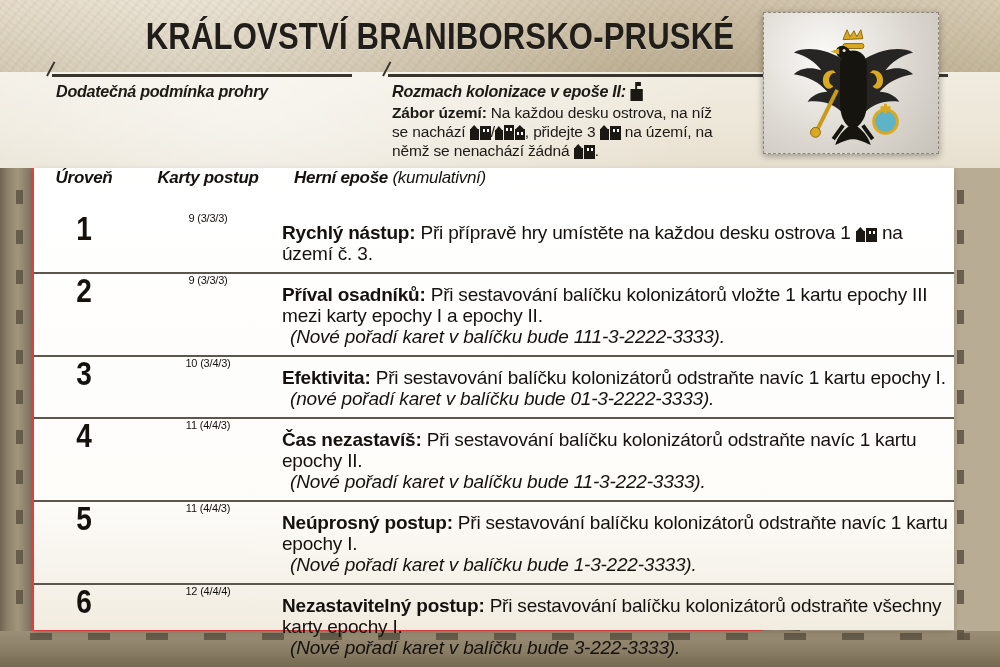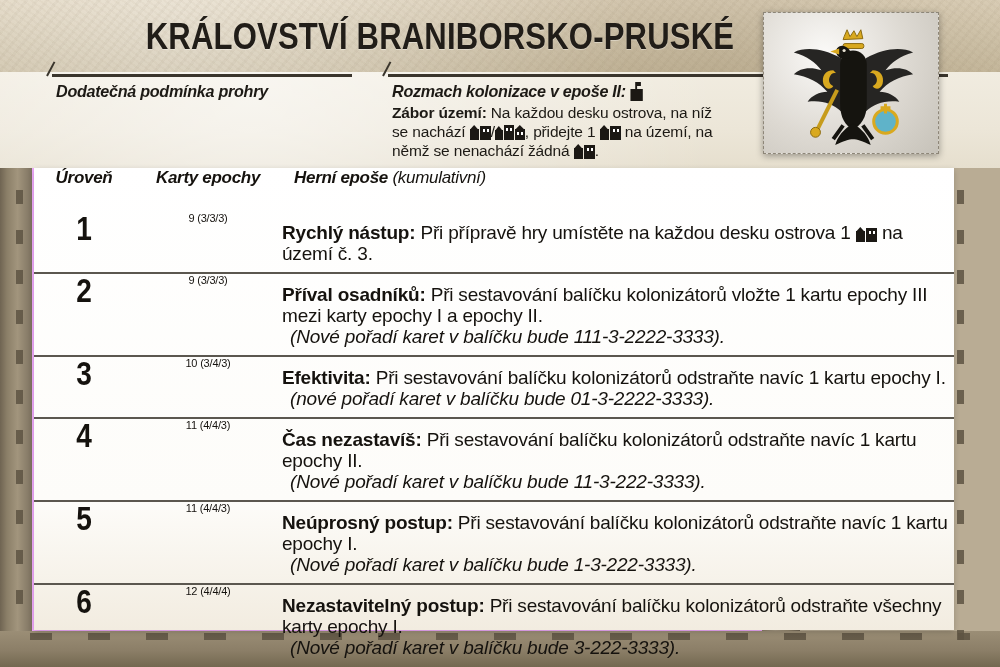--- a/index.html
+++ b/index.html
@@ -11,21 +11,21 @@
     font-family: "Liberation Sans", sans-serif;
     background: #b9ac94;
   }
 
   #card {
     position: relative;
     width: 800px;
     height: 667px;
     background:
       linear-gradient(145deg, #8d7f66 0%, #a99madd 0%, #9b8d74 100%);
-    background-color: #f0abfc;
+    background-color: #ef4444;
   }
 
   
   .frame-edge {
     position: absolute;
     background:
       repeating-linear-gradient(90deg,
         rgba(0,0,0,.05) 0px, rgba(0,0,0,.05) 3px,
         rgba(255,255,255,.04) 3px, rgba(255,255,255,.04) 7px),
       linear-gradient(180deg, #a2947b 0%, #8e816a 100%);
@@ -299,21 +299,21 @@
       </span>
     </div>
     <div class="info-body">
       <b>Zábor území:</b>
       <span>Na každou desku ostrova, na níž se nachází</span>
       <span class="ico ico-settle">
         <i class="r1"></i><i class="h1"></i><i class="h2"></i><i class="w1"></i><i class="w2"></i>
       </span><span>/</span><span class="ico ico-city">
         <i class="at"></i><i class="a"></i><i class="b"></i><i class="ct"></i><i class="c"></i>
         <i class="wa"></i><i class="wb"></i><i class="wc"></i><i class="wd"></i>
-      </span><span>, přidejte 1</span>
+      </span><span>, přidejte 3</span>
       <span class="ico ico-settle">
         <i class="r1"></i><i class="h1"></i><i class="h2"></i><i class="w1"></i><i class="w2"></i>
       </span>
       <span>na území, na němž se nenachází žádná</span>
       <span class="ico ico-settle">
         <i class="r1"></i><i class="h1"></i><i class="h2"></i><i class="w1"></i><i class="w2"></i>
       </span><span>.</span>
     </div>
   </div>
 
@@ -354,21 +354,21 @@
   <div class="panel">
     <table class="grid">
       <colgroup>
         <col class="col-level">
           <col class="col-cards">
           <col class="col-effect">
       </colgroup>
       <thead>
         <tr>
           <th class="th-level">Úroveň</th>
-          <th class="th-cards">Karty epochy</th>
+          <th class="th-cards">Karty postup</th>
           <th class="th-effect">
             <span>Herní epoše</span>
             <span class="norm">(kumulativní)</span>
           </th>
         </tr>
       </thead>
       <tbody>
 
         <tr>
           <td class="level">1</td>

